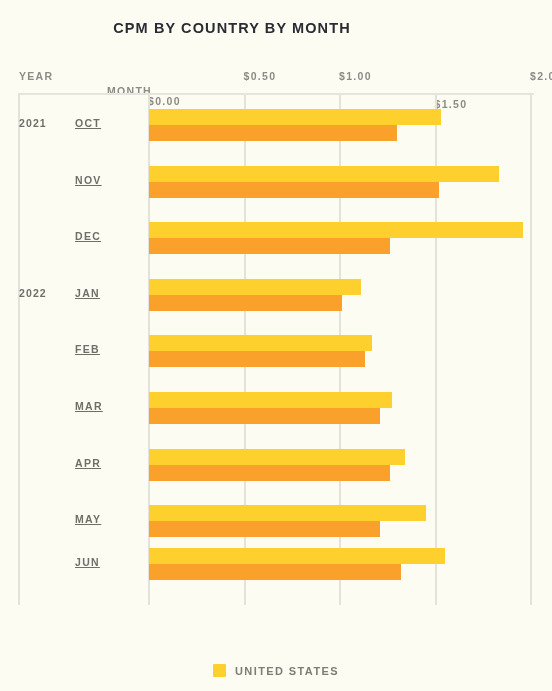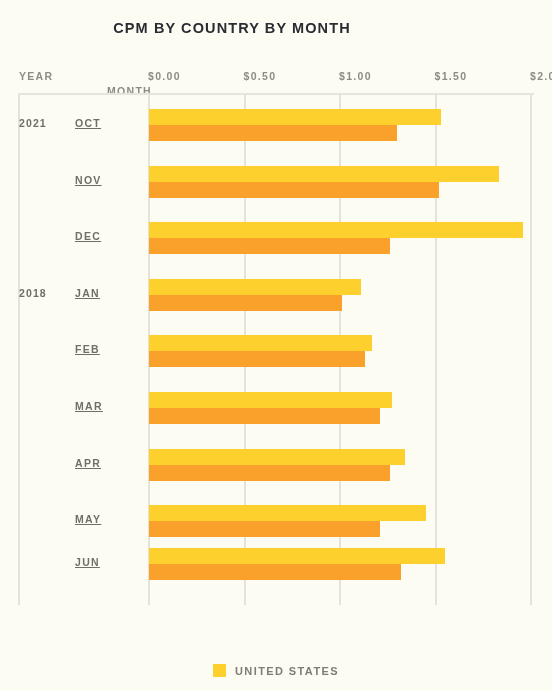--- a/index.html
+++ b/index.html
@@ -120,24 +120,24 @@
   }
 </style>
 </head>
 <body>
 
 <div id="chart-title">CPM BY COUNTRY BY MONTH</div>
 
 <div id="header-row">
   <span class="hdr" id="hdr-year">YEAR</span>
   <span class="hdr" id="hdr-month">MONTH</span>
-  <span class="tick-label" id="tick-0" style="left: 148px;">$0.00</span>
+  <span class="tick-label" id="tick-0" style="left: 148px; margin-top: 25px;">$0.00</span>
   <span class="tick-label" id="tick-1" style="left: 243.5px;">$0.50</span>
   <span class="tick-label" id="tick-2" style="left: 339px;">$1.00</span>
-  <span class="tick-label" id="tick-3" style="left: 434.5px;">$1.50</span>
+  <span class="tick-label" id="tick-3" style="left: 434.5px; margin-top: 28px;">$1.50</span>
   <span class="tick-label" id="tick-4" style="left: 530px;">$2.00</span>
 </div>
 
 <div id="header-rule"></div>
 
 <div id="plot-area">
   <div id="left-axis"></div>
   <div id="gridlines">
       <div class="gridline" style="left: 148px;"></div>
       <div class="gridline" style="left: 243.5px;"></div>
@@ -158,21 +158,21 @@
         <div class="bar bar-us" style="left: 149px; width: 349.53px; background: rgb(253, 208, 46);"></div>
         <div class="bar bar-uk" style="left: 149px; width: 290.32px; background: rgb(249, 161, 42);"></div>
       </div>
       <div class="row" style="top: 113.2px;">
         <span class="row-year"></span>
         <span class="row-month">DEC</span>
         <div class="bar bar-us" style="left: 149px; width: 374.36px; background: rgb(253, 208, 46);"></div>
         <div class="bar bar-uk" style="left: 149px; width: 240.66px; background: rgb(249, 161, 42);"></div>
       </div>
       <div class="row" style="top: 169.8px;">
-        <span class="row-year">2018</span>
+        <span class="row-year">2022</span>
         <span class="row-month">JAN</span>
         <div class="bar bar-us" style="left: 149px; width: 212.01px; background: rgb(253, 208, 46);"></div>
         <div class="bar bar-uk" style="left: 149px; width: 192.91px; background: rgb(249, 161, 42);"></div>
       </div>
       <div class="row" style="top: 226.4px;">
         <span class="row-year"></span>
         <span class="row-month">FEB</span>
         <div class="bar bar-us" style="left: 149px; width: 223.47px; background: rgb(253, 208, 46);"></div>
         <div class="bar bar-uk" style="left: 149px; width: 215.83px; background: rgb(249, 161, 42);"></div>
       </div>

